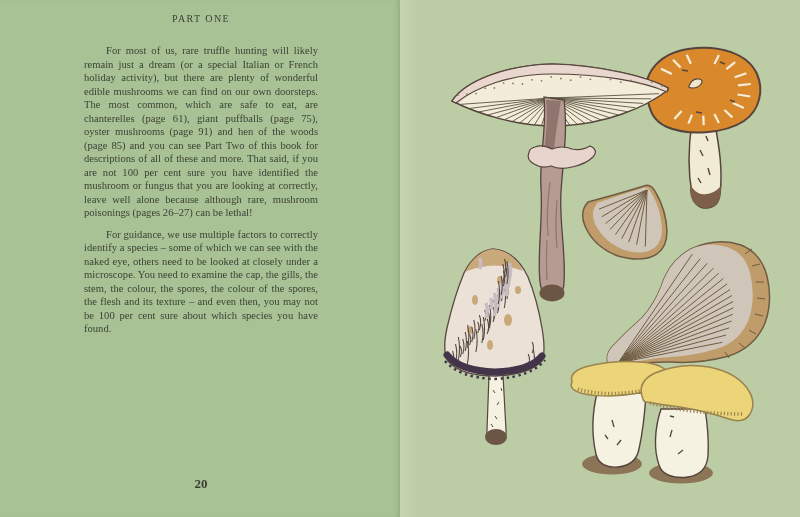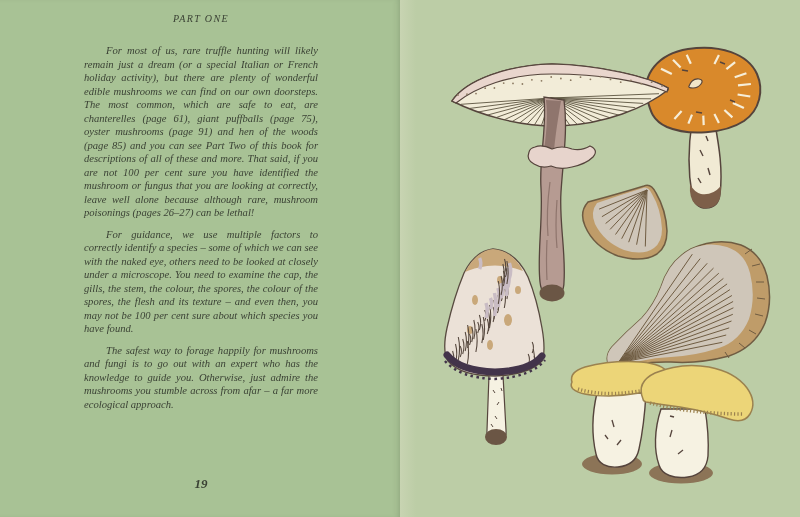--- a/index.html
+++ b/index.html
@@ -1,20 +1,20 @@
 <!DOCTYPE html>
 <html style="--left-page-bg: #a8c295; --right-page-bg: #bccda6; --gutter-highlight: #c8d4b2; --text: #3a4134; --cap-pink: #e9d6cd; --gill-cream: #f2ecd8; --gill-line: #5b5340; --speckle-brown: #8c7a62; --stem-mauve: #b69b92; --stem-shadow: #8f756d; --ring-pink: #e7d4cc; --base-brown: #6b5645; --orange-cap: #d9892b; --orange-dash: #f6eed9; --orange-base: #7d5f49; --cream-stem: #f1ead4; --outline-dark: #55443c; --oyster-tan: #bf9c69; --oyster-gray: #cfc6b9; --oyster-line: #6f5c42; --inkcap-cream: #ebe1d7; --inkcap-tan: #c9a87a; --inkcap-rim: #43344a; --inkcap-stroke: #584a40; --inkcap-lavender: #c9bcc4; --yellow-cap: #ecd578; --stipple-brown: #9b824f; --shadow-brown: #8c7457; --stem-white: #f6f2e2;"><head>
 <meta charset="utf-8">
 <style>
   html,body{margin:0;padding:0;}
   .spread{position:relative;width:800px;height:517px;overflow:hidden;
           font-family:"Liberation Serif", serif;}
   .page{position:absolute;top:0;height:517px;width:400px;}
   .page-left{left:0;background:var(--left-page-bg);
-             box-shadow:inset -5px 0 7px -5px rgba(40,50,30,.25);font-style:italic;}
+             box-shadow:inset -5px 0 7px -5px rgba(40,50,30,.25);}
   .page-right{left:400px;
     background:linear-gradient(90deg,var(--gutter-highlight) 0px,var(--right-page-bg) 16px);}
   .part-heading{position:absolute;top:13px;left:76px;width:250px;text-align:center;
     font-size:10px;letter-spacing:1.4px;color:var(--text);}
   .text-col{position:absolute;top:36px;left:76px;width:250px;color:var(--text);}
   .text-col p{margin:8px;font-size:10.6px;line-height:13.5px;text-align:justify;
     text-indent:22px;}
   .page-num{position:absolute;top:476px;left:76px;width:250px;text-align:center;
     font-weight:bold;font-size:13px;color:var(--text);}
   svg{display:block;}
@@ -34,23 +34,22 @@
 </head>
 <body>
 
 <div class="spread">
 
   <div class="page page-left">
     <div class="part-heading">PART ONE</div>
     <div class="text-col">
       <p>For most of us, rare truffle hunting will likely remain just a dream (or a special Italian or French holiday activity), but there are plenty of wonderful edible mushrooms we can find on our own doorsteps. The most common, which are safe to eat, are chanterelles (page 61), giant puffballs (page 75), oyster mushrooms (page 91) and hen of the woods (page 85) and you can see Part Two of this book for descriptions of all of these and more. That said, if you are not 100 per cent sure you have identified the mushroom or fungus that you are looking at correctly, leave well alone because although rare, mushroom poisonings (pages 26–27) can be lethal!</p>
       <p>For guidance, we use multiple factors to correctly identify a species – some of which we can see with the naked eye, others need to be looked at closely under a microscope. You need to examine the cap, the gills, the stem, the colour, the spores, the colour of the spores, the flesh and its texture – and even then, you may not be 100 per cent sure about which species you have found.</p>
-      <p>The safest way to forage happily for mushrooms and fungi is to go out with an expert who has the knowledge to guide you. Otherwise, just admire the mushrooms you stumble across from afar – a far more ecological approach.</p>
     </div>
-    <div class="page-num">19</div>
+    <div class="page-num">20</div>
   </div>
 
   <div class="page page-right">
     <svg viewBox="0 0 400 517" width="400" height="517">
       <defs>
         <clipPath id="clip-parasol-cap">
           <path d="M52,101 C66,80 108,65 152,64 C200,65 248,77 268,88 L268,90 C245,108 205,124 160,126 C120,127 80,115 52,101 Z"></path>
         </clipPath>
         <clipPath id="clip-orange-cap">
           <path d="M247,98 C242,74 258,54 288,49 C320,44 348,54 357,74 C364,90 360,110 344,121 C324,134 288,136 267,127 C252,120 250,110 247,98 Z"></path>

